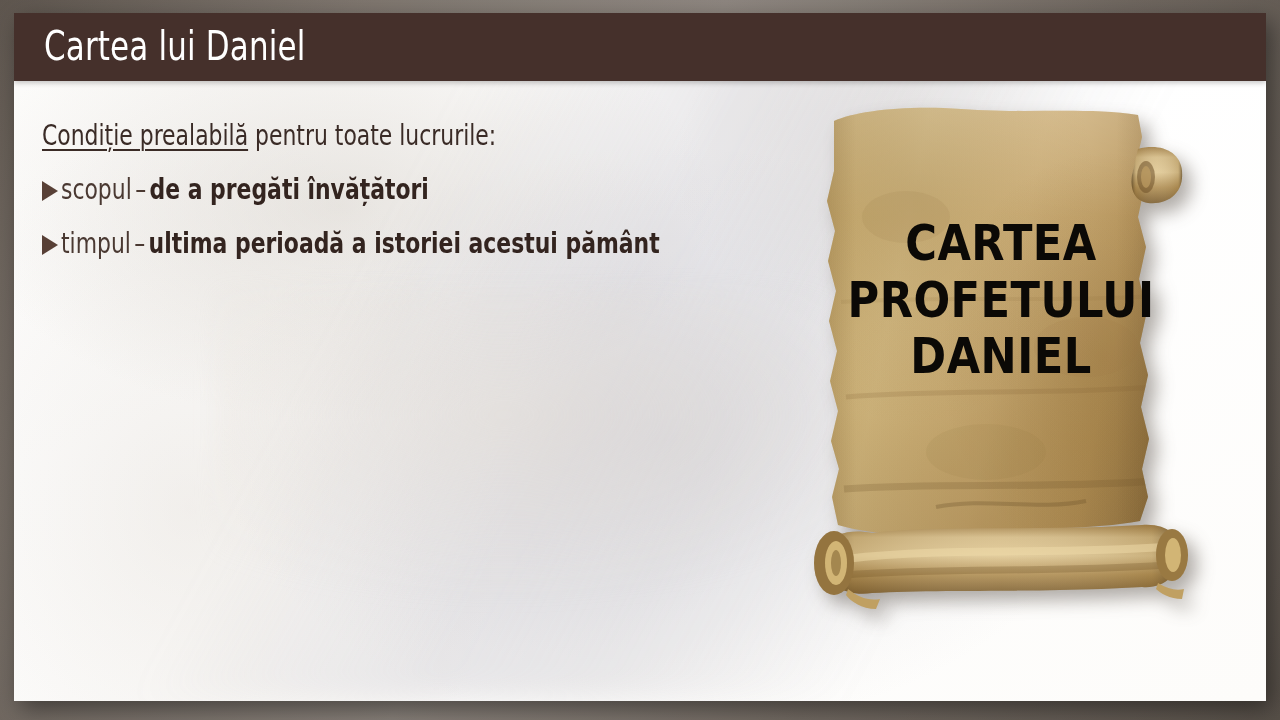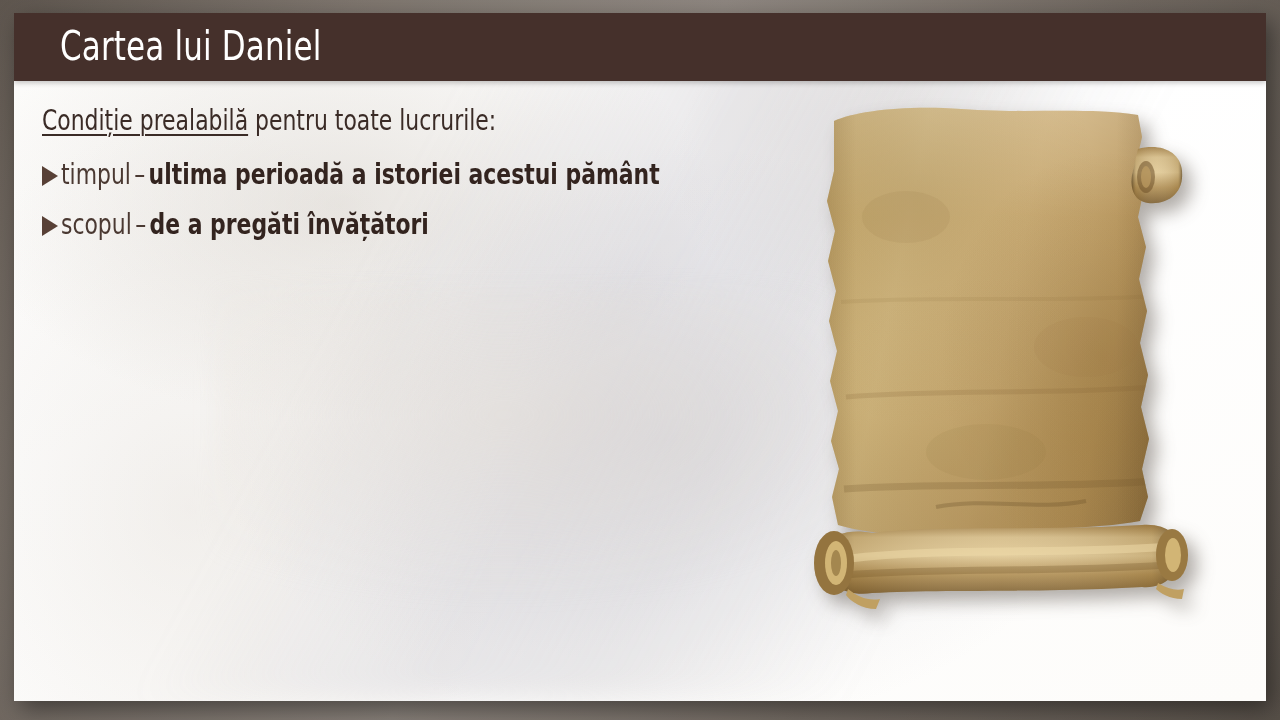--- a/index.html
+++ b/index.html
@@ -80,21 +80,21 @@
     left: 0;
     top: 0;
     width: 100%;
     height: 68px;
     background: #45302b;
     z-index: 5;
     box-shadow: 0 2px 5px rgba(0,0,0,0.22);
   }
   #title-text {
     position: absolute;
-    left: 46px;
+    left: 30px;
     top: 50%;
     transform: translateY(-52%);
     color: #ffffff;
     font-family: "DejaVu Sans Condensed", "Liberation Sans Narrow", "Liberation Sans", sans-serif;
     font-size: 40px;
     font-weight: 400;
     letter-spacing: 0.2px;
     white-space: nowrap;
     transform-origin: left center;
   }
@@ -108,20 +108,21 @@
     width: 760px;
     z-index: 6;
     color: #3a2b26;
     font-family: "DejaVu Sans Condensed", "Liberation Sans Narrow", "Liberation Sans", sans-serif;
   }
   .line {
     display: flex;
     align-items: baseline;
     white-space: nowrap;
     margin-bottom: 11px;
+    margin-top: 15px;
   }
   .line .txt { display: inline-block; transform: scaleX(0.84); transform-origin: left center; }
 
   .lead {
     font-size: 29px;
     line-height: 1.34;
     margin-bottom: 15px;
   }
   .lead .under {
     text-decoration: underline;
@@ -191,26 +192,26 @@
     </div>
 
     <div id="body-block">
 
       <div class="line lead">
         <span class="txt"><span class="under">Condiție prealabilă</span><span> pentru toate lucrurile:</span></span>
       </div>
 
       <div class="line bullet-line">
         <span class="tri-bullet"></span>
-        <span class="txt"><span class="soft">timpul</span><span class="soft dash">–</span><span class="strong">ultima perioadă a istoriei acestui pământ</span></span>
+        <span class="txt"><span class="soft">scopul</span><span class="soft dash">–</span><span class="strong">de a pregăti învățători</span></span>
       </div>
 
       <div class="line bullet-line">
         <span class="tri-bullet"></span>
-        <span class="txt"><span class="soft">scopul</span><span class="soft dash">–</span><span class="strong">de a pregăti învățători</span></span>
+        <span class="txt"><span class="soft">timpul</span><span class="soft dash">–</span><span class="strong">ultima perioadă a istoriei acestui pământ</span></span>
       </div>
 
 
     </div>
 
     <div id="scroll-figure">
       <svg viewBox="0 0 430 545" xmlns="http://www.w3.org/2000/svg" aria-hidden="true">
         <defs>
           <linearGradient id="pgrad" x1="0" y1="0" x2="1" y2="0.25">
             <stop offset="0%" stop-color="#9f7c42"></stop>
@@ -344,16 +345,21 @@
             <ellipse cx="386" cy="458" rx="16" ry="26" fill="#b08c4e"></ellipse>
             <ellipse cx="386" cy="458" rx="16" ry="26" fill="#3f2d14" opacity="0.20"></ellipse>
             <ellipse cx="387" cy="458" rx="8" ry="17" fill="#d2b575"></ellipse>
           </g>
 
           <path d="M 62,492 C 72,500 82,504 94,502 L 90,512 C 76,512 64,504 60,498 Z" fill="#c0a062"></path>
           <path d="M 372,486 C 382,492 390,494 398,492 L 396,502 C 384,502 374,496 370,492 Z" fill="#c0a062"></path>
         </g>
       </svg>
 
+      <div class="scroll-title">
+        <div>CARTEA</div>
+        <div>PROFETULUI</div>
+        <div>DANIEL</div>
+      </div>
     </div>
 
   </div>
 </div>
 
 </body></html>

